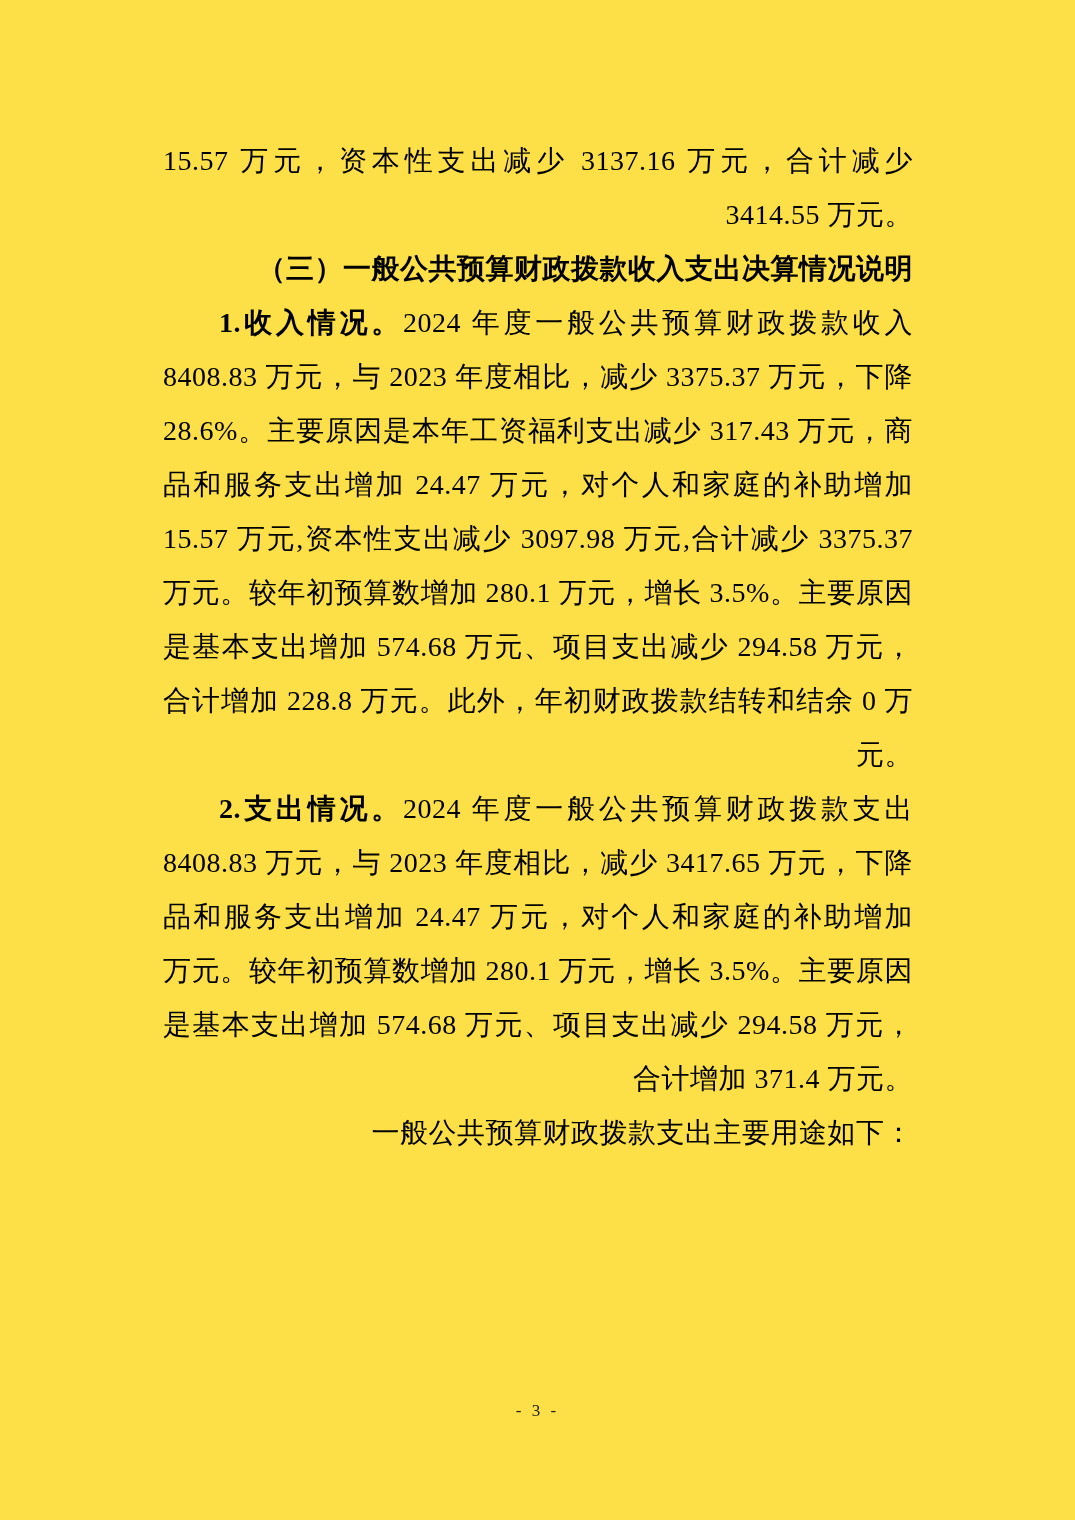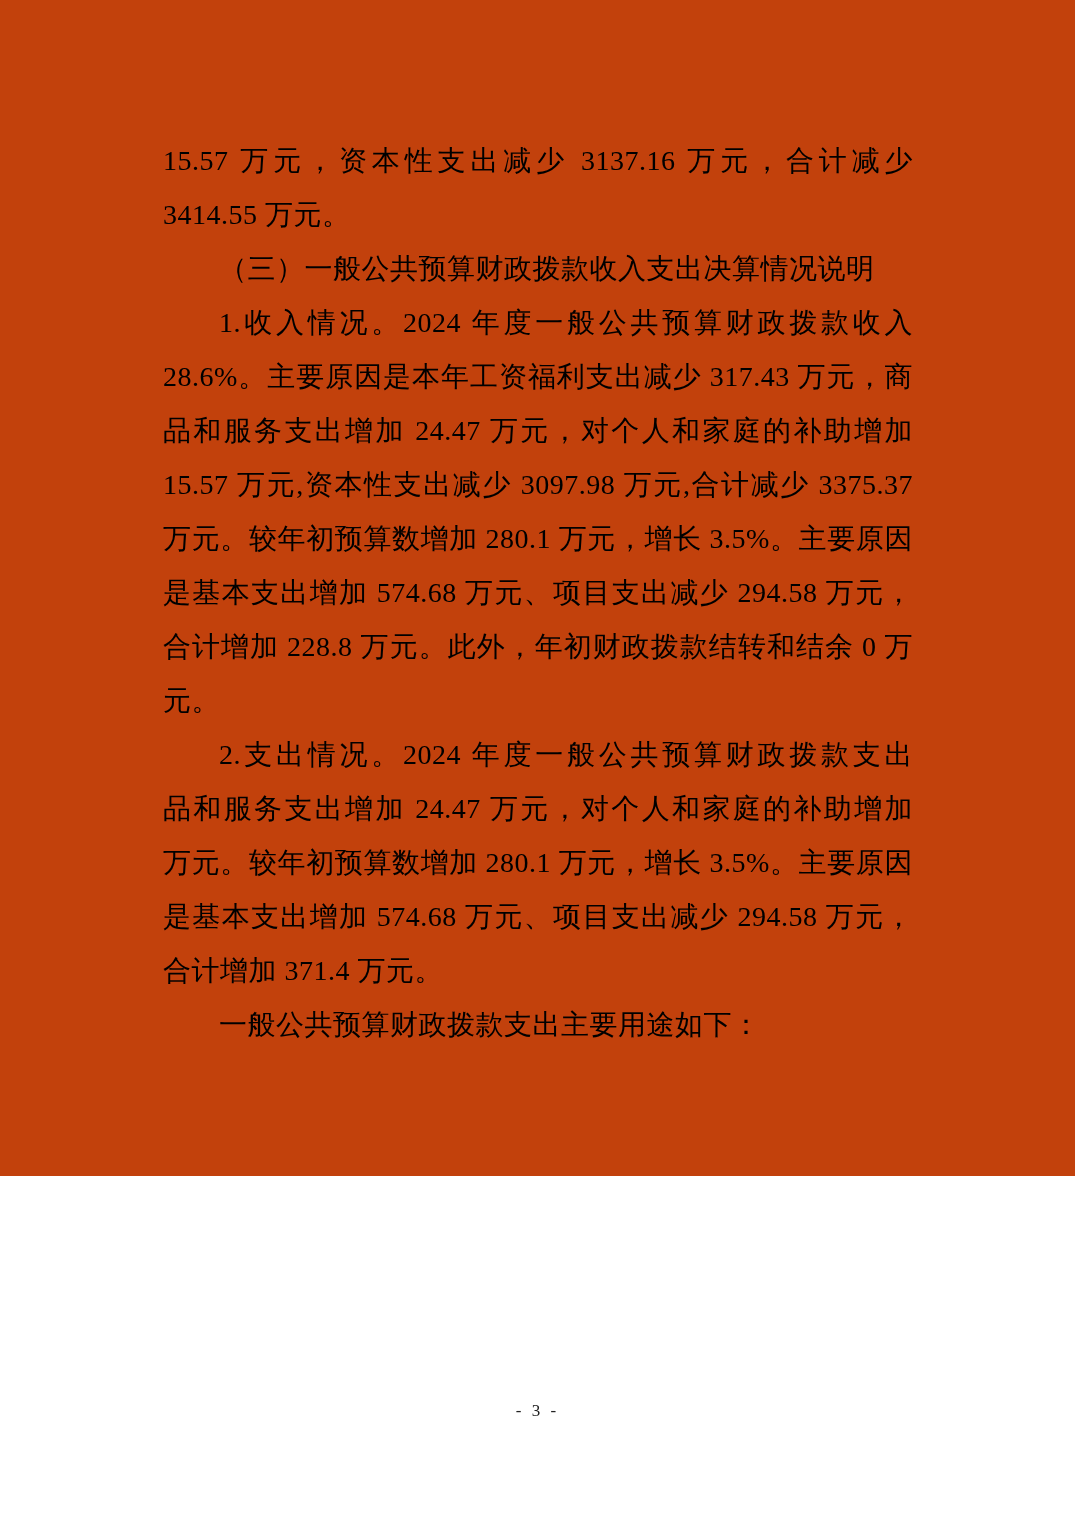--- a/index.html
+++ b/index.html
@@ -13,46 +13,46 @@
     height: 1520px;
     font-family: "Liberation Serif", "DejaVu Serif", serif;
     color: #000000;
     overflow: hidden;
   }
   .page {
     position: absolute;
     left: 0;
     top: 0;
     width: 1075px;
-    height: 1176px;
-    background: #c2410c;
+    height: 1520px;
+    background: #fde047;
   }
   .doc-body {
     position: absolute;
     left: 163px;
     top: 134px;
     width: 750px;
   }
   .line {
     font-size: 28px;
     line-height: 54px;
     height: 54px;
     white-space: normal;
-    text-align: left;
+    text-align: right;
     letter-spacing: 0.5px;
   }
   .line.indent {
     text-indent: 2em;
   }
   .line.just {
     text-align: justify;
     text-align-last: justify;
   }
   .line .bold {
-    font-weight: 400;
+    font-weight: 700;
   }
   .page-footer {
     position: absolute;
     left: 0;
     top: 1398px;
     width: 1075px;
     text-align: center;
     font-size: 17px;
     line-height: 26px;
     color: #222222;
@@ -65,37 +65,39 @@
 <div class="page">
   <div class="doc-body" id="doc-body">
   <div class="line just"><span class="bold"></span><span>15.57 万元，资本性支出减少 3137.16 万元，合计减少</span></div>
 
   <div class="line"><span class="bold"></span><span>3414.55 万元。</span></div>
 
   <div class="line indent"><span class="bold">（三）一般公共预算财政拨款收入支出决算情况说明</span><span></span></div>
 
   <div class="line indent just"><span class="bold">1.收入情况。</span><span>2024 年度一般公共预算财政拨款收入</span></div>
 
+  <div class="line just"><span class="bold"></span><span>8408.83 万元，与 2023 年度相比，减少 3375.37 万元，下降</span></div>
 
   <div class="line just"><span class="bold"></span><span>28.6%。主要原因是本年工资福利支出减少 317.43 万元，商</span></div>
 
   <div class="line just"><span class="bold"></span><span>品和服务支出增加 24.47 万元，对个人和家庭的补助增加</span></div>
 
   <div class="line just"><span class="bold"></span><span>15.57 万元,资本性支出减少 3097.98 万元,合计减少 3375.37</span></div>
 
   <div class="line just"><span class="bold"></span><span>万元。较年初预算数增加 280.1 万元，增长 3.5%。主要原因</span></div>
 
   <div class="line just"><span class="bold"></span><span>是基本支出增加 574.68 万元、项目支出减少 294.58 万元，</span></div>
 
   <div class="line just"><span class="bold"></span><span>合计增加 228.8 万元。此外，年初财政拨款结转和结余 0 万</span></div>
 
   <div class="line"><span class="bold"></span><span>元。</span></div>
 
   <div class="line indent just"><span class="bold">2.支出情况。</span><span>2024 年度一般公共预算财政拨款支出</span></div>
 
+  <div class="line just"><span class="bold"></span><span>8408.83 万元，与 2023 年度相比，减少 3417.65 万元，下降</span></div>
 
 
   <div class="line just"><span class="bold"></span><span>品和服务支出增加 24.47 万元，对个人和家庭的补助增加</span></div>
 
 
   <div class="line just"><span class="bold"></span><span>万元。较年初预算数增加 280.1 万元，增长 3.5%。主要原因</span></div>
 
   <div class="line just"><span class="bold"></span><span>是基本支出增加 574.68 万元、项目支出减少 294.58 万元，</span></div>
 
   <div class="line"><span class="bold"></span><span>合计增加 371.4 万元。</span></div>

